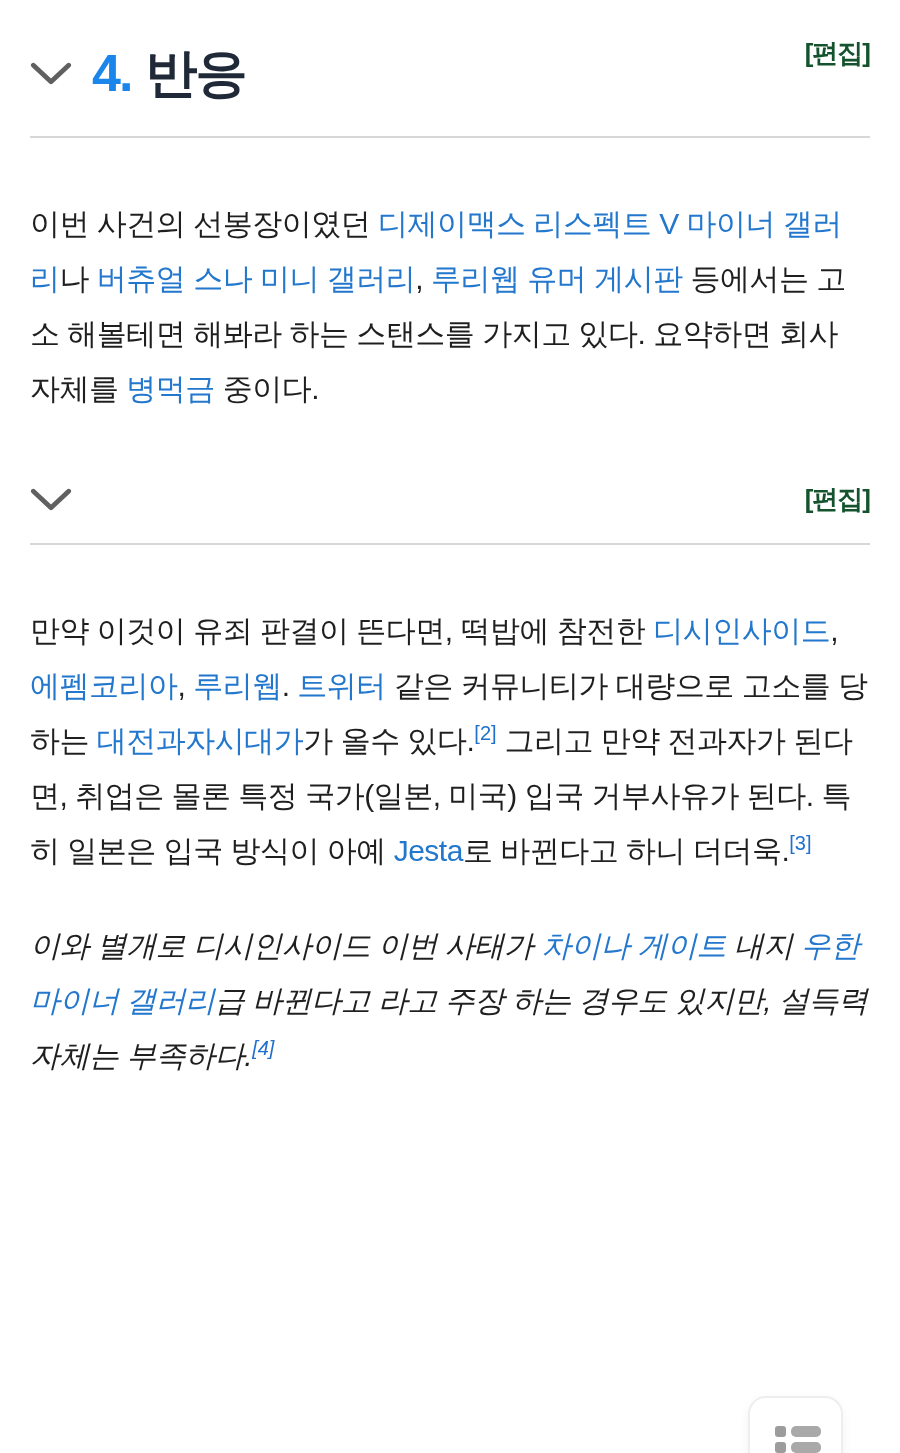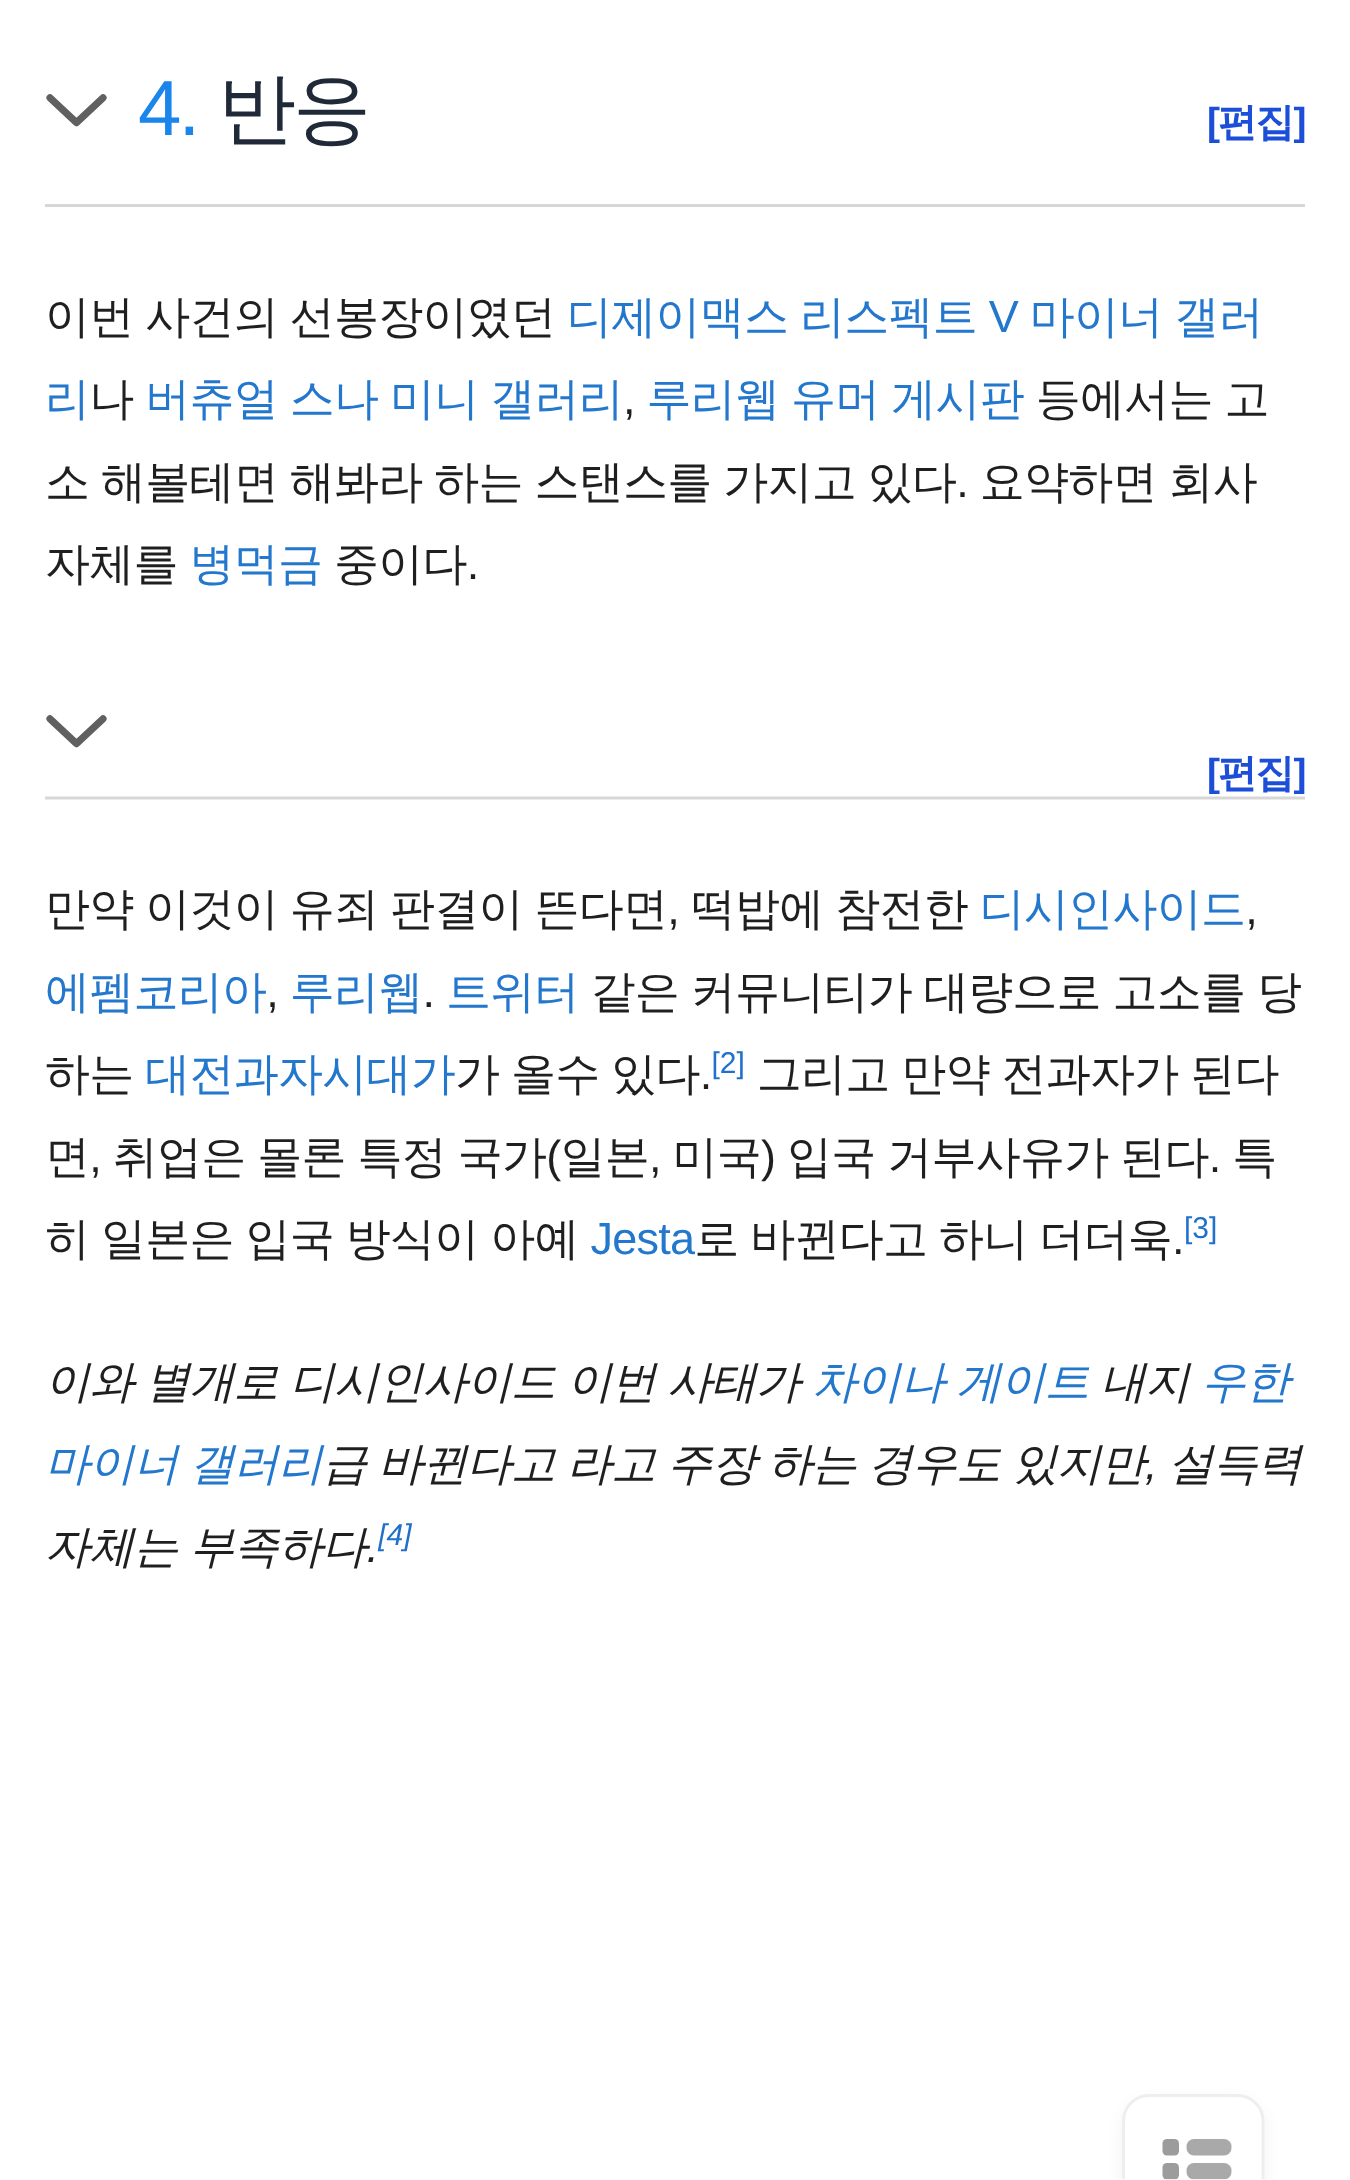--- a/index.html
+++ b/index.html
@@ -9,35 +9,35 @@
     background:#ffffff;
     font-family:"Liberation Sans","DejaVu Sans",sans-serif;
   }
   .content { padding:40px 30px 0 30px; }
 
   .section { position:relative; }
   .section-conclusion { margin-top:70px; }
 
   .edit-link {
     position:absolute; top:-4px; right:0;
-    font-size:26px; font-weight:700; color:#1d4ed8;
-    text-decoration:none; letter-spacing:-1px; cursor:pointer;margin-top:28px;
+    font-size:26px; font-weight:700; color:#14532d;
+    text-decoration:none; letter-spacing:-1px; cursor:pointer;
   }
 
   .head-row { display:flex; align-items:center; gap:20px; line-height:66px; }
   .chevron { flex:0 0 auto; display:block; cursor:pointer; }
   h2 {
-    font-size:52px; font-weight:400; color:#1f2937;
+    font-size:52px; font-weight:700; color:#1f2937;
     letter-spacing:-2px; white-space:nowrap;
   }
   .h-num { color:#1a85eb; margin-right:14px; cursor:pointer; }
 
   .divider { height:2px; background:#d7d7d7; margin-top:30px; }
 
-  .section-body { padding-top:46px; }
+  .section-body { padding-top:58px; }
   .para {
     font-size:30px; line-height:55px; color:#1f1f1f;
     word-break:break-all; letter-spacing:-0.5px;
   }
   .para + .para { margin-top:40px;font-style:italic; }
 
   .wlink { color:#2377cd; text-decoration:none; cursor:pointer; }
   .ref {
     color:#2070cc; text-decoration:none; cursor:pointer;
     font-size:20px; letter-spacing:0;

